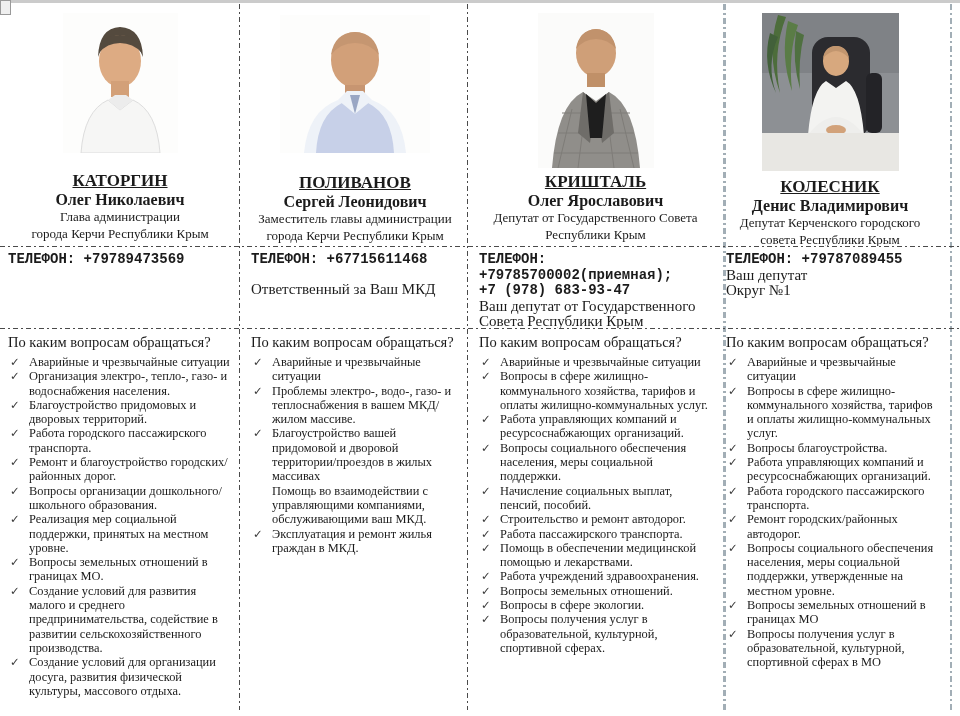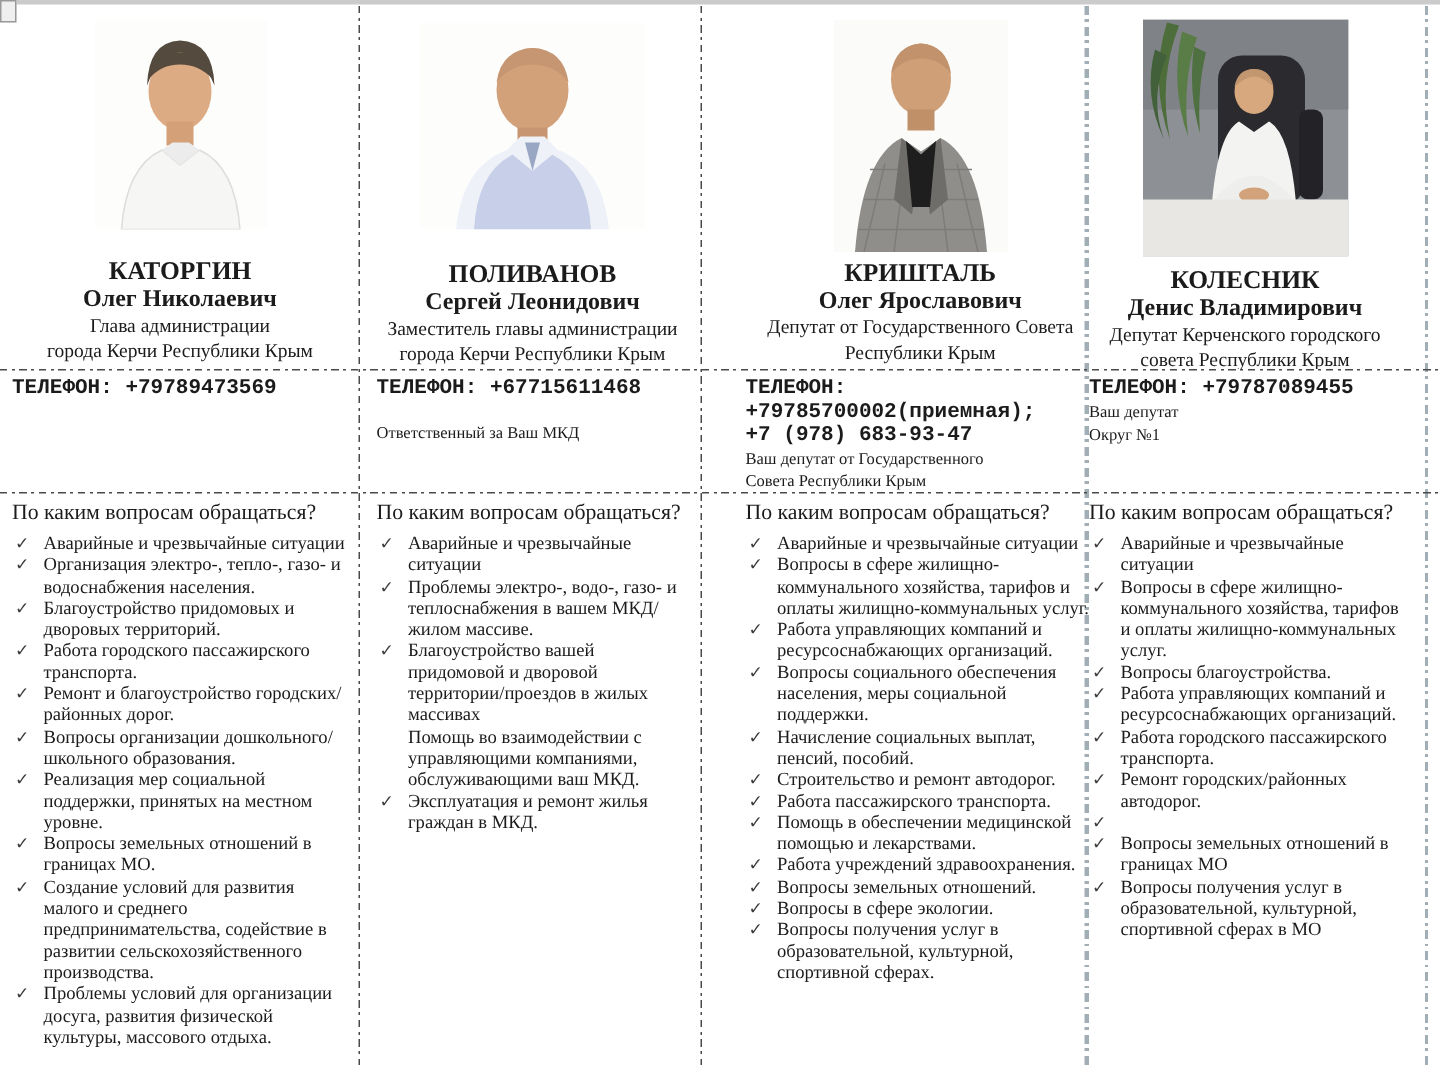--- a/index.html
+++ b/index.html
@@ -15,38 +15,38 @@
     background-image:repeating-linear-gradient(180deg,var(--accent-divider-color,#a2aeb6) 0 6px,transparent 6px 9px,var(--accent-divider-color,#a2aeb6) 9px 11px,transparent 11px 14px);}
   .v1{left:239px;}.v2{left:467px;}.v3{left:723px;}.v4{left:950px;width:2px;
     background-image:repeating-linear-gradient(180deg,var(--accent-divider-color,#a2aeb6) 0 6px,transparent 6px 9px,var(--accent-divider-color,#a2aeb6) 9px 11px,transparent 11px 14px);}
   .hline{position:absolute;left:0;width:960px;height:1px;
     background-image:repeating-linear-gradient(90deg,var(--line-color,#4a4a4a) 0 5px,transparent 5px 8px,var(--line-color,#4a4a4a) 8px 10px,transparent 10px 13px);}
   .h1{top:246px;}.h2{top:328px;}
   
   .col{position:absolute;top:3px;height:713px;}
   .c1{left:2px;width:236px;}
   .c2{left:245px;width:220px;}
-  .c3{left:491px;width:245px;}
+  .c3{left:473px;width:245px;}
   .c4{left:720px;width:220px;}
   .sec-top{height:243px;text-align:center;overflow:hidden;}
   .photo-row{display:flex;justify-content:center;}
   .p1 .photo-row svg{width:115px;height:140px;margin-top:10px;}
   .p2 .photo-row svg{width:150px;height:138px;margin-top:12px;}
   .p3 .photo-row svg{width:116px;height:155px;margin-top:10px;}
   .p4 .photo-row svg{width:137px;height:158px;margin-top:10px;}
   .p1 .name-block{margin-top:18px;}
   .p2 .name-block{margin-top:20px;}
   .p3 .name-block{margin-top:4px;}
   .p4 .name-block{margin-top:6px;}
-  .surname{font-size:17px;font-weight:bold;line-height:19px;}
+  .surname{font-size:17px;font-weight:bold;line-height:19px;text-decoration:underline;}
   .given{font-size:16px;font-weight:bold;line-height:19px;}
   .title-line{font-size:13px;line-height:16.5px;}
   .sec-phone{height:82px;padding:6px 4px 0 6px;box-sizing:border-box;overflow:hidden;}
   .phone-line{font-weight:bold;font-size:14px;line-height:15.5px;font-family:Liberation Mono, monospace;}
-  .extra-line{font-size:11px;line-height:15.5px;}
+  .extra-line{font-size:15px;line-height:15.5px;}
   .p2 .extra-line{margin-top:14px;}
   .sec-q{padding:5px 4px 0 6px;box-sizing:border-box;}
   .q-header{font-weight:normal;font-size:14.5px;line-height:18px;margin-bottom:4px;}
   .q-item{display:grid;grid-template-columns:21px 1fr;align-items:start;}
   .q-mark{font-family:"DejaVu Sans",sans-serif;font-size:11.5px;line-height:14.3px;color:var(--check-color,#3c3c3c);padding-left:2px;}
   .q-text{font-size:12.4px;line-height:14.3px;}
 </style>
 </head>
 <body style="--text-color: #1b1b1b; --line-color: #4a4a4a; --accent-divider-color: #a2aeb6; --check-color: #3c3c3c;">
 
@@ -137,21 +137,21 @@
             <span class="q-text">Вопросы земельных отношений в границах МО.</span>
           </div>
 
           <div class="q-item">
             <span class="q-mark">✓</span>
             <span class="q-text">Создание условий для развития малого и среднего предпринимательства, содействие в развитии сельскохозяйственного производства.</span>
           </div>
 
           <div class="q-item">
             <span class="q-mark">✓</span>
-            <span class="q-text">Проблемы условий для организации досуга, развития физической культуры, массового отдыха.</span>
+            <span class="q-text">Создание условий для организации досуга, развития физической культуры, массового отдыха.</span>
           </div>
         </div>
     </div>
   </div>
 
   <div class="col c2 p2">
     <div class="sec-top">
       <div class="photo-row" title="bald-man-light-blue-vest-portrait">
         <svg viewBox="0 0 150 138">
           <rect width="150" height="138" fill="#fdfdfc"></rect>
@@ -390,20 +390,21 @@
             <span class="q-text">Работа городского пассажирского транспорта.</span>
           </div>
 
           <div class="q-item">
             <span class="q-mark">✓</span>
             <span class="q-text">Ремонт городских/районных автодорог.</span>
           </div>
 
           <div class="q-item">
             <span class="q-mark">✓</span>
+            <span class="q-text">Вопросы социального обеспечения населения, меры социальной поддержки, утвержденные на местном уровне.</span>
           </div>
 
           <div class="q-item">
             <span class="q-mark">✓</span>
             <span class="q-text">Вопросы земельных отношений в границах МО</span>
           </div>
 
           <div class="q-item">
             <span class="q-mark">✓</span>
             <span class="q-text">Вопросы получения услуг в образовательной, культурной, спортивной сферах в МО</span>

